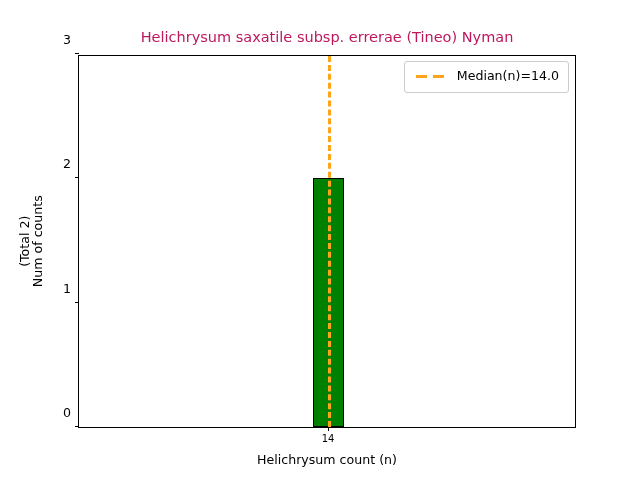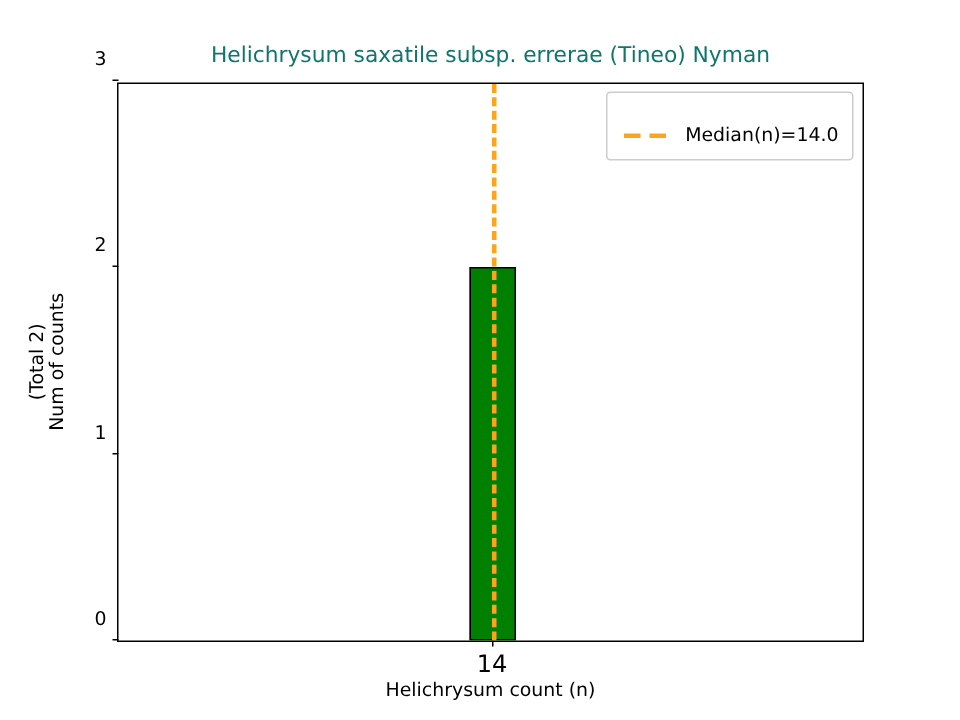--- a/index.html
+++ b/index.html
@@ -17,21 +17,21 @@
   }
 
   
   #chart-title {
     position: absolute;
     left: 78px;
     top: 29px;
     width: 498px;
     text-align: center;
     font-size: 14.5px;
-    color: #0f766e;
+    color: #be185d;
     white-space: nowrap;
   }
 
   
   #plot-area {
     position: absolute;
     left: 78px;
     top: 55px;
     width: 498px;
     height: 373px;
@@ -85,21 +85,21 @@
     top: 100%;
     width: 1.1px;
     height: 3.6px;
     background: #000000;
   }
   .xtick-label {
     position: absolute;
     top: 100%;
     margin-top: 6px;
     transform: translateX(-50%);
-    font-size: 16px;
+    font-size: 10px;
     color: #000000;
     white-space: nowrap;
   }
 
   
   #ylabel {
     position: absolute;
     left: 22px;
     top: 55px;
     height: 373px;
@@ -132,21 +132,21 @@
 
   
   #legend {
     position: absolute;
     right: 6px;
     top: 5px;
     box-sizing: border-box;
     border: 1px solid #cccccc;
     border-radius: 3px;
     background: #ffffff;
-    padding: 20px 9px 7px 9px;
+    padding: 6px 9px 7px 9px;
     display: flex;
     align-items: flex-start;
     gap: 9px;
   }
   #legend-marker {
     position: relative;
     width: 34px;
     height: 16px;
     flex: none;
   }

